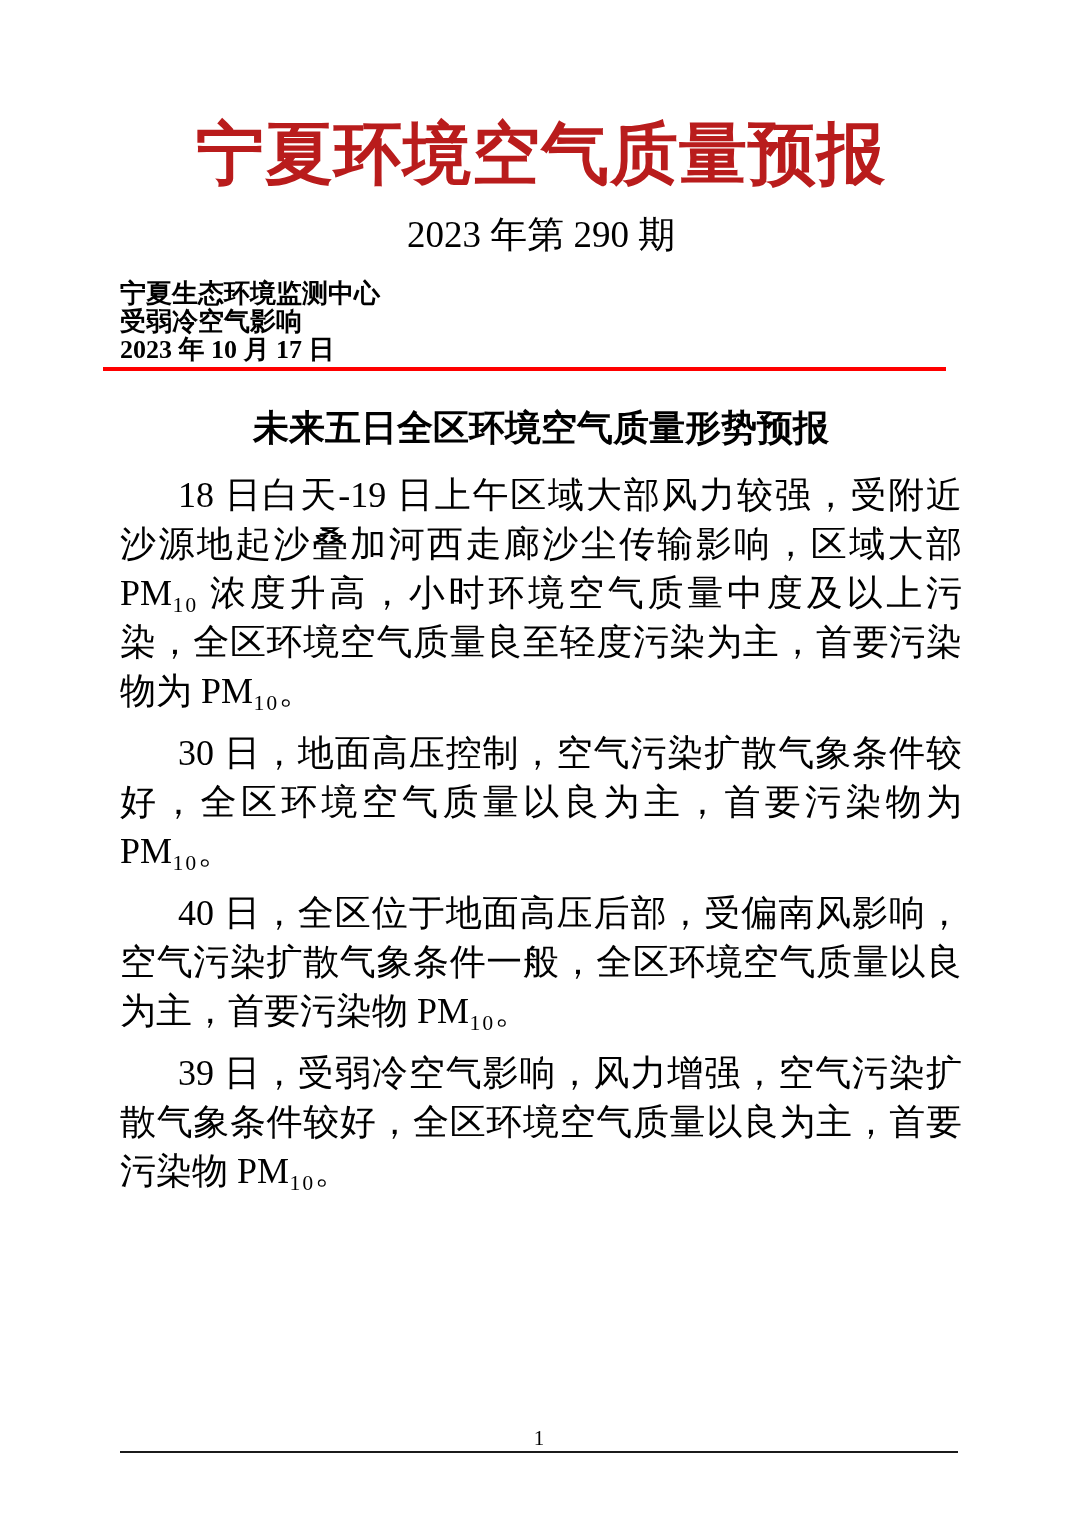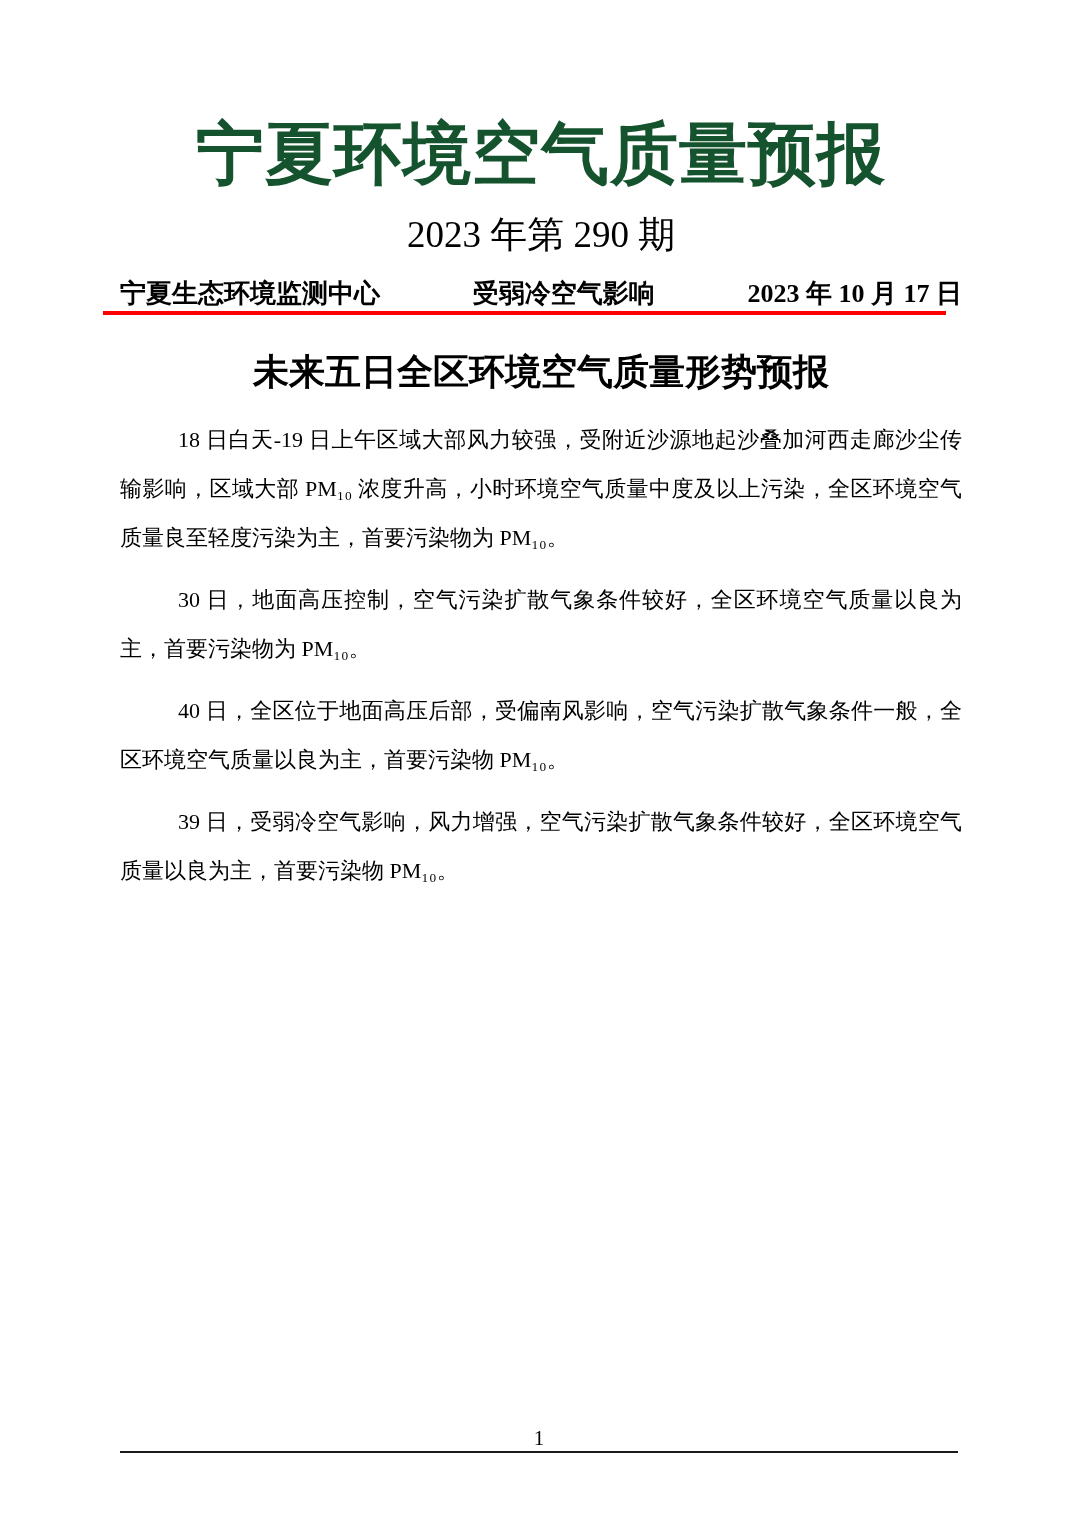--- a/index.html
+++ b/index.html
@@ -32,38 +32,39 @@
   }
   .masthead {
     margin-top: 26px;
     display: flex;
     justify-content: space-between;
     align-items: baseline;
     font-size: 26px;
     line-height: 28px;
     font-weight: 700;
     white-space: nowrap;
+    flex-direction: column;
   }
   .red-rule {
     margin: 3px 0 0 -17px;
     width: 843px;
     height: 4px;
     background: #ff0000;
   }
   .section-heading {
     margin: 37px 0 0 0;
     font-size: 36px;
     font-weight: 700;
     line-height: 40px;
     text-align: center;
   }
   .body-text { margin-top: 23px; }
   .body-text p {
     margin: 0 0 13px 0;
-    font-size: 22px;
+    font-size: 36px;
     line-height: 49px;
     text-indent: 58px;
     text-align: justify;
     text-justify: inter-character;
   }
   .page-footer {
     position: absolute;
     top: 1426px;
     left: 120px;
     width: 838px;
@@ -73,21 +74,21 @@
     padding-bottom: 1px;
     border-bottom: 2px solid #1b1b1b;
   }
 </style>
 </head>
 <body>
 
 <div class="page">
   <div class="content">
 
-    <h1 class="doc-title" style="color: #14532d;">宁夏环境空气质量预报</h1>
+    <h1 class="doc-title" style="color: #b91c1c;">宁夏环境空气质量预报</h1>
 
     <div class="issue-line">2023 年第 290 期</div>
 
     <div class="masthead">
       <span>宁夏生态环境监测中心</span>
       <span>受弱冷空气影响</span>
       <span>2023 年 10 月 17 日</span>
     </div>
 
     <div class="red-rule" style="background-color: rgb(255, 0, 0);"></div>

